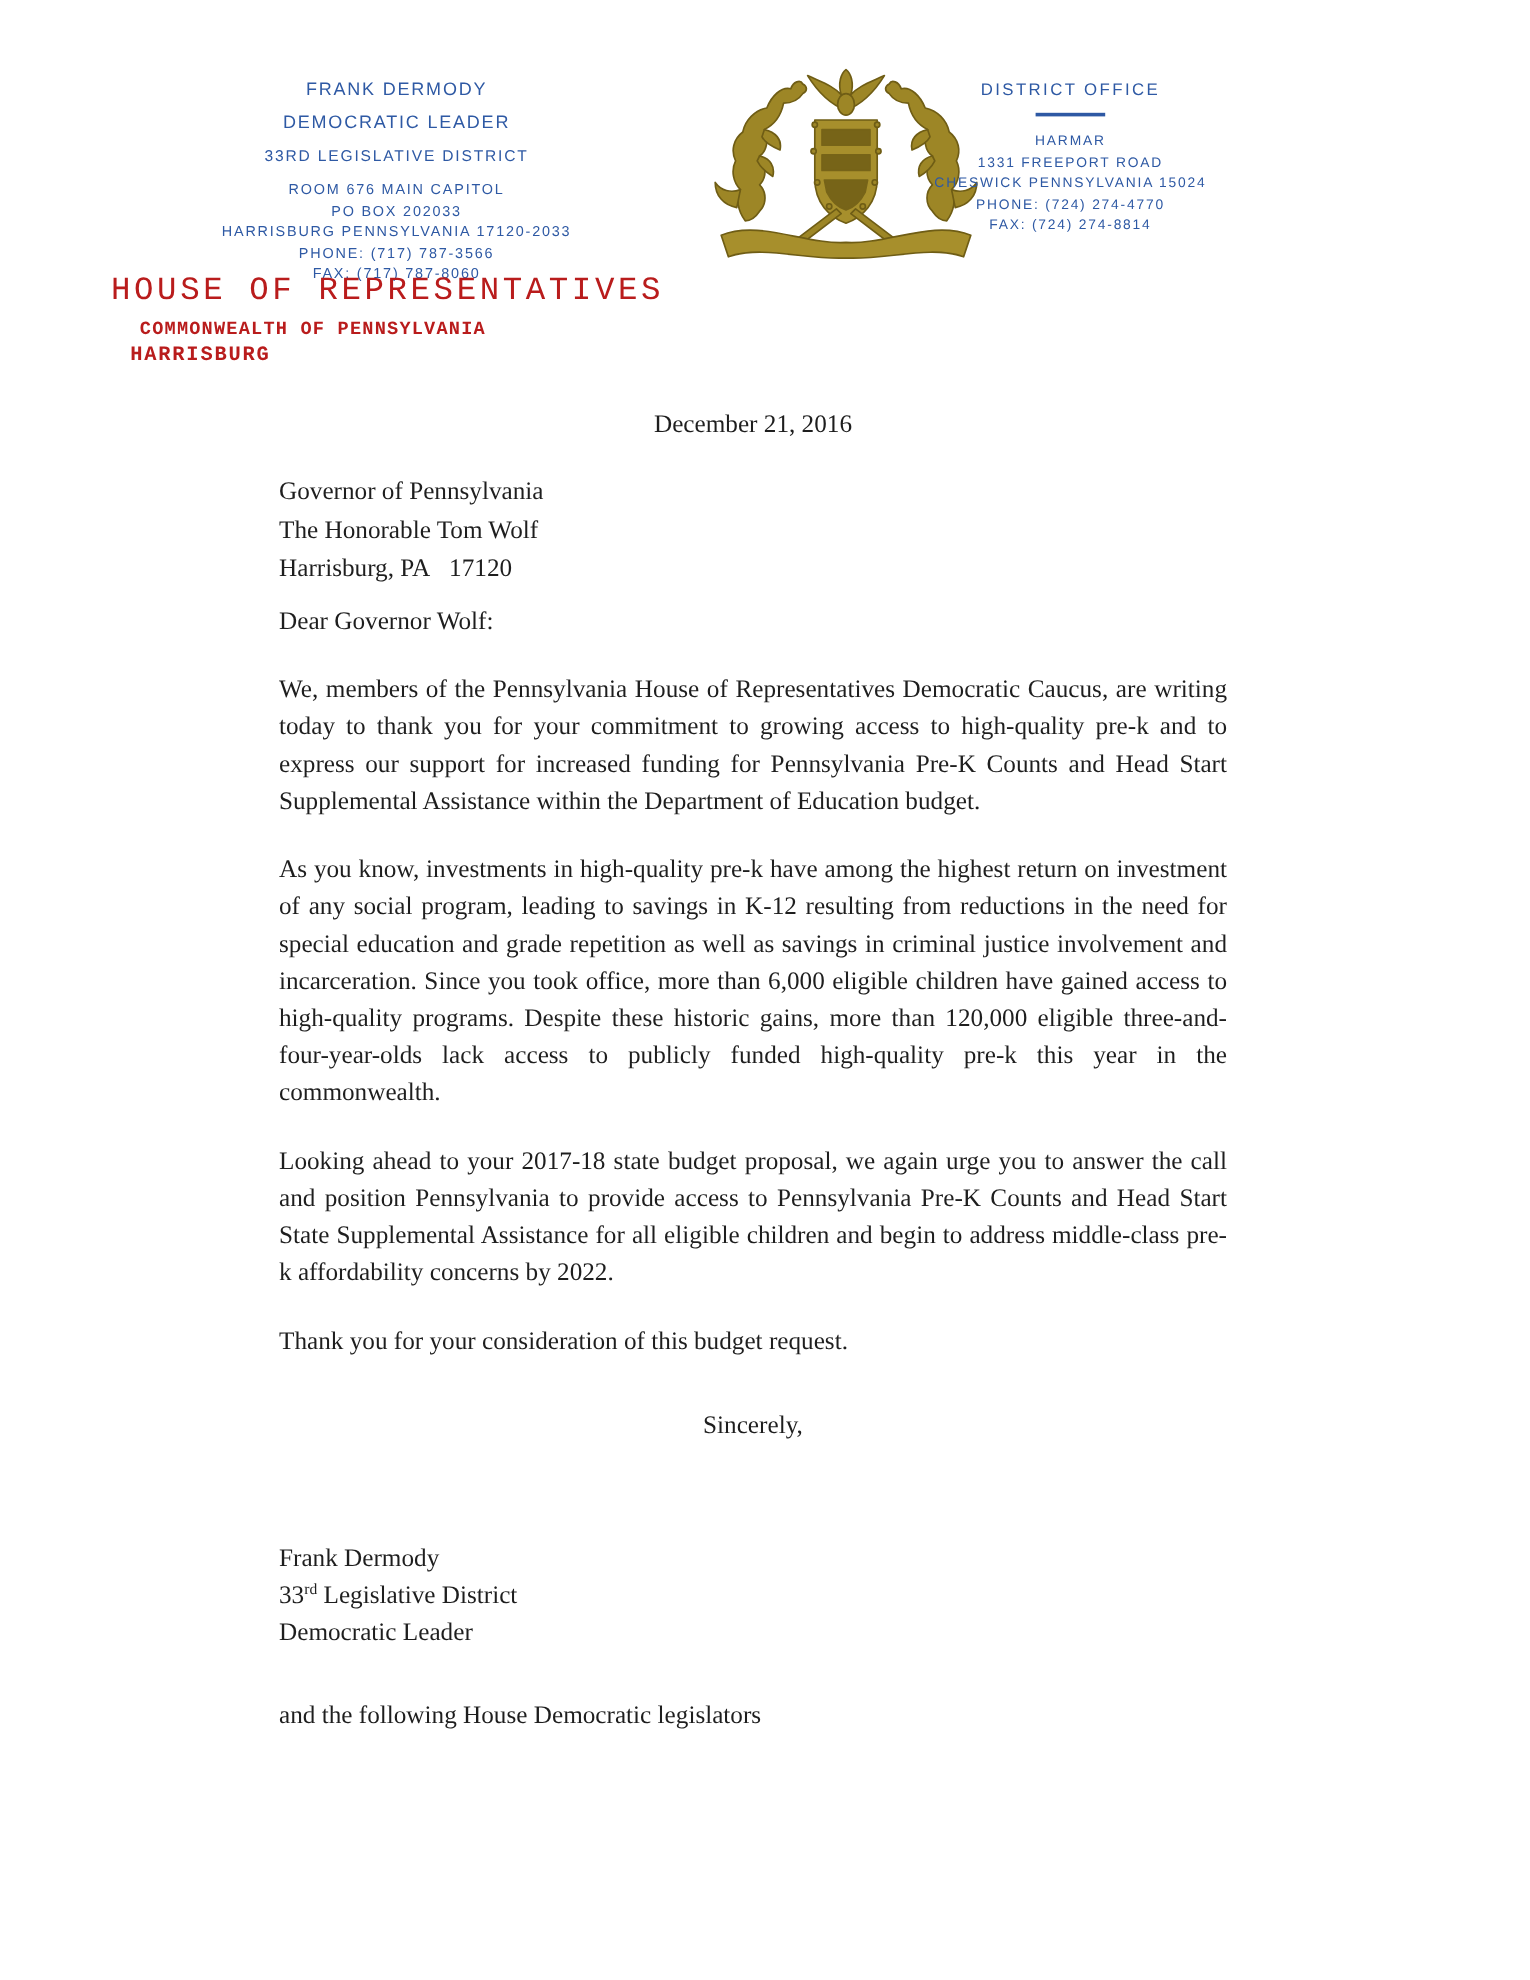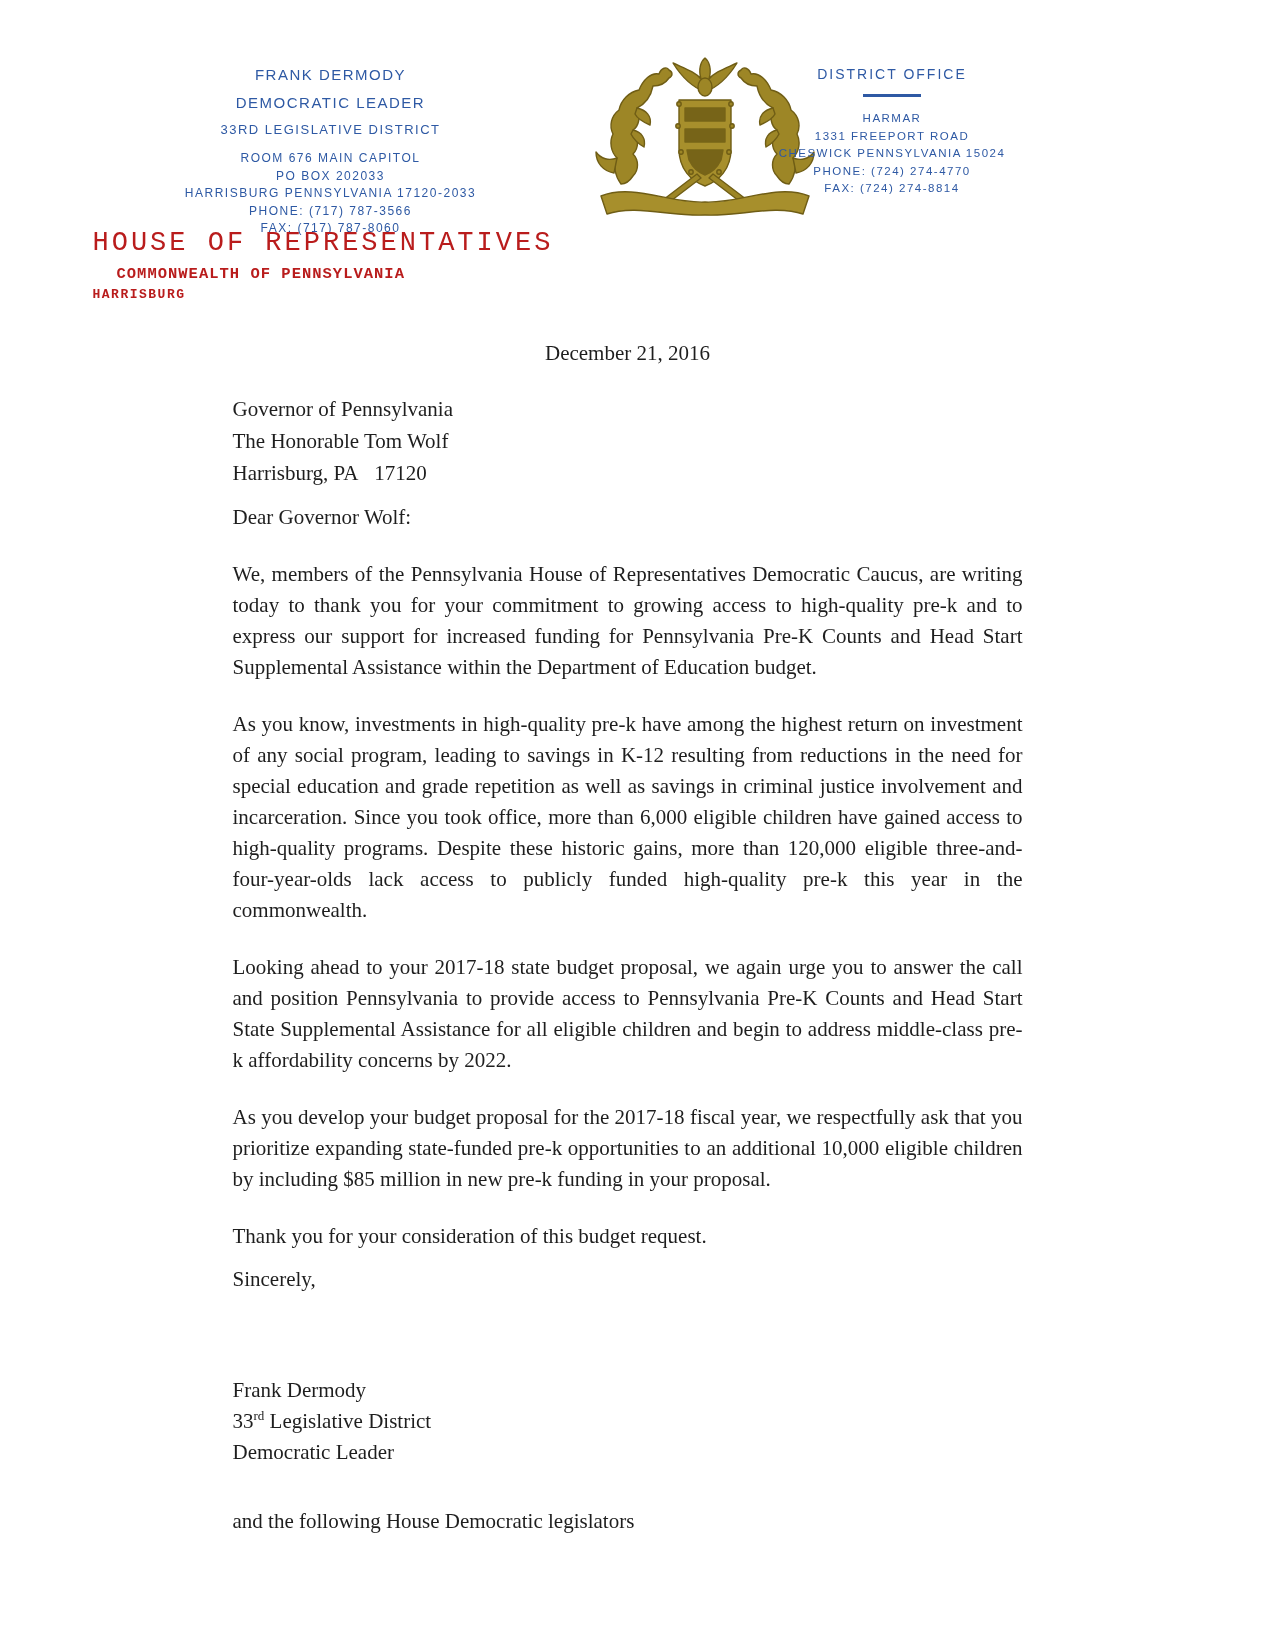--- a/index.html
+++ b/index.html
@@ -27,30 +27,30 @@
   .lh-left .lh-district{font-size:13px;margin:0 0 13px;}
   .lh-left .lh-addr{font-size:12px;line-height:17.5px;margin:0;}
   .lh-right{right:158px;top:66px;width:265px;}
   .lh-right .lh-office-title{font-size:14px;letter-spacing:2px;margin:0;}
   .lh-rule{width:58px;height:3px;background:#2e59a4;border:none;margin:12px auto 13px;}
   .lh-right .lh-addr{font-size:11.5px;line-height:17.5px;margin:0;}
   .crest{position:absolute;left:492px;top:56px;width:240px;height:172px;}
   .lh-title{position:absolute;top:228px;left:0;right:0;color:#b91c1c;font-family:Liberation Mono, monospace;}
   .lh-title .org{font-size:27px;letter-spacing:3px;margin:0;font-weight:400;}
   .lh-title .cw{font-size:15.5px;letter-spacing:1px;font-weight:700;margin:7px 0 0;padding-left:24px;}
-  .lh-title .city{font-size:13px;letter-spacing:1.5px;font-weight:700;margin:4px 0 0;}
+  .lh-title .city{font-size:17px;letter-spacing:1.5px;font-weight:700;margin:4px 16px 0;}
   
   .content{margin:0 160px 0 140px;font-size:21px;line-height:31px;}
   .date-line{text-align:center;margin:26px 0 0;}
   .recipient{margin:24px 0 0;}
   .recipient p{margin:0;line-height:32px;}
   .salutation{margin:13px 0 0;}
   .body-par{margin:26px 0 0;text-align:justify;}
   .thanks{margin:26px 0 0;}
-  .closing{margin:12px 0 0;}
+  .closing{margin:39px 0 0;text-align:center;}
   .signature{margin:80px 0 0;}
   .signature p{margin:0;line-height:31px;}
   .signature sup{font-size:13px;line-height:0;}
   .postscript{margin:38px 0 0;}
 </style>
 </head>
 <body>
 
 <div class="page">
 
@@ -128,21 +128,20 @@
       <p>Governor of Pennsylvania</p>
       <p>The Honorable Tom Wolf</p>
       <p>Harrisburg, PA&nbsp;&nbsp;&nbsp;17120</p>
     </div>
 
     <p class="salutation">Dear Governor Wolf:</p>
 
     <p class="body-par">We, members of the Pennsylvania House of Representatives Democratic Caucus, are writing today to thank you for your commitment to growing access to high-quality pre-k and to express our support for increased funding for Pennsylvania Pre-K Counts and Head Start Supplemental Assistance within the Department of Education budget.</p>
     <p class="body-par">As you know, investments in high-quality pre-k have among the highest return on investment of any social program, leading to savings in K-12 resulting from reductions in the need for special education and grade repetition as well as savings in criminal justice involvement and incarceration. Since you took office, more than 6,000 eligible children have gained access to high-quality programs.  Despite these historic gains, more than 120,000 eligible three-and-four-year-olds lack access to publicly funded high-quality pre-k this year in the commonwealth.</p>
     <p class="body-par">Looking ahead to your 2017-18 state budget proposal, we again urge you to answer the call and position Pennsylvania to provide access to Pennsylvania Pre-K Counts and Head Start State Supplemental Assistance for all eligible children and begin to address middle-class pre-k affordability concerns by 2022.</p>
-    <p class="body-par">As you develop your budget proposal for the 2017-18 fiscal year, we respectfully ask that you prioritize expanding state-funded pre-k opportunities to an additional 10,000 eligible children by including $85 million in new pre-k funding in your proposal.</p>
 
     <p class="thanks">Thank you for your consideration of this budget request.</p>
 
     <p class="closing">Sincerely,</p>
 
     <div class="signature">
       <p>Frank Dermody</p>
       <p><span>33</span><sup>rd</sup><span> Legislative District</span></p>
       <p>Democratic Leader</p>
     </div>

